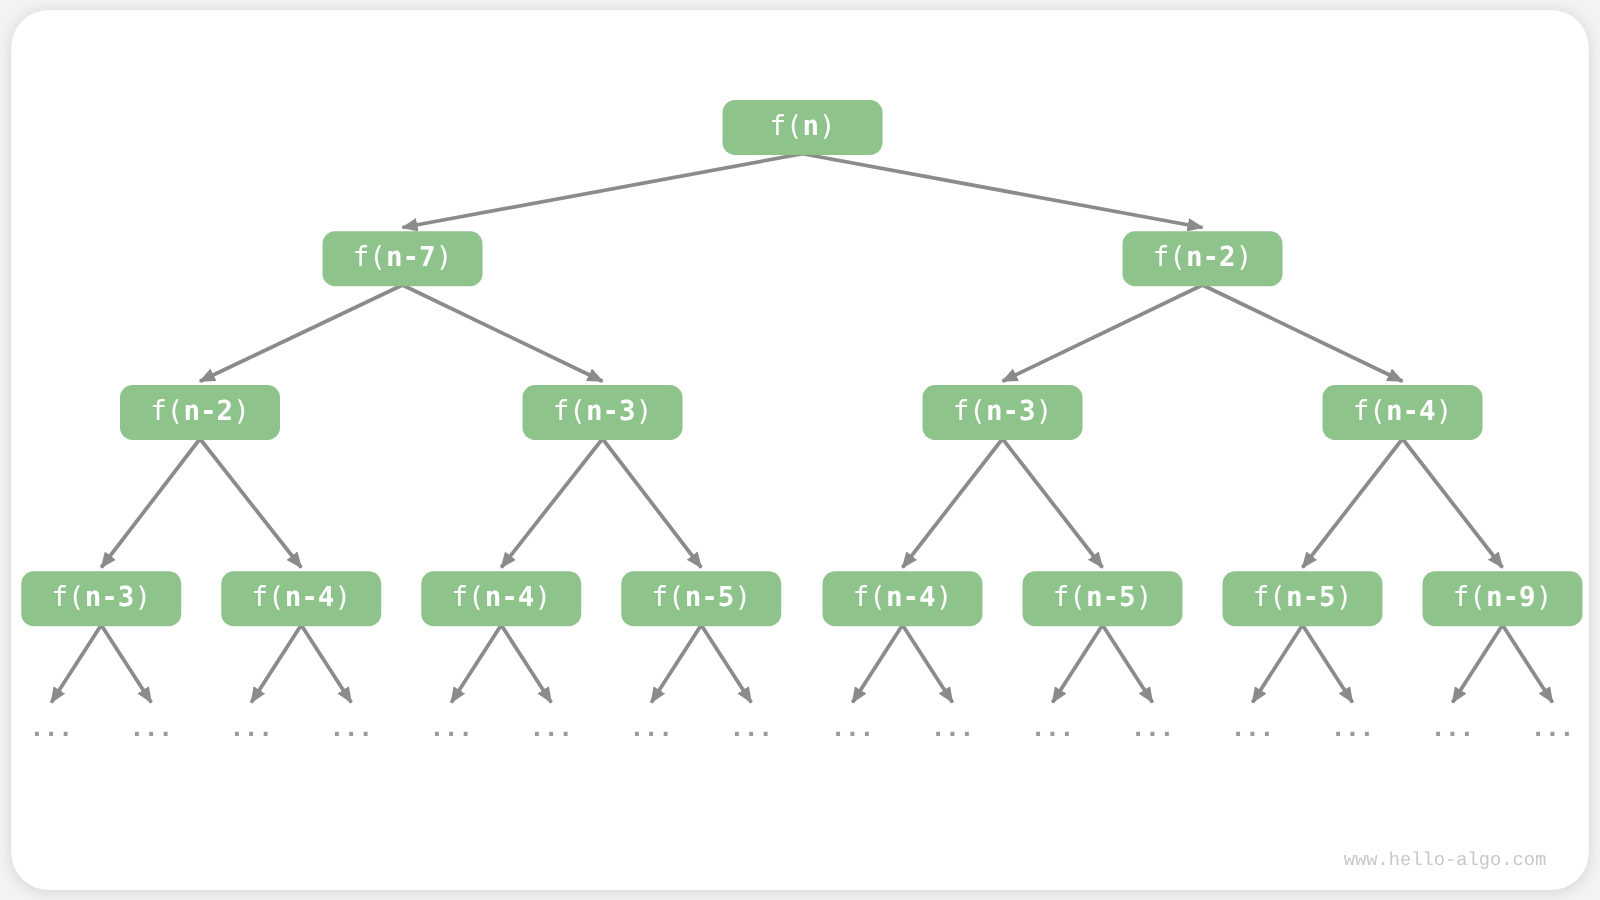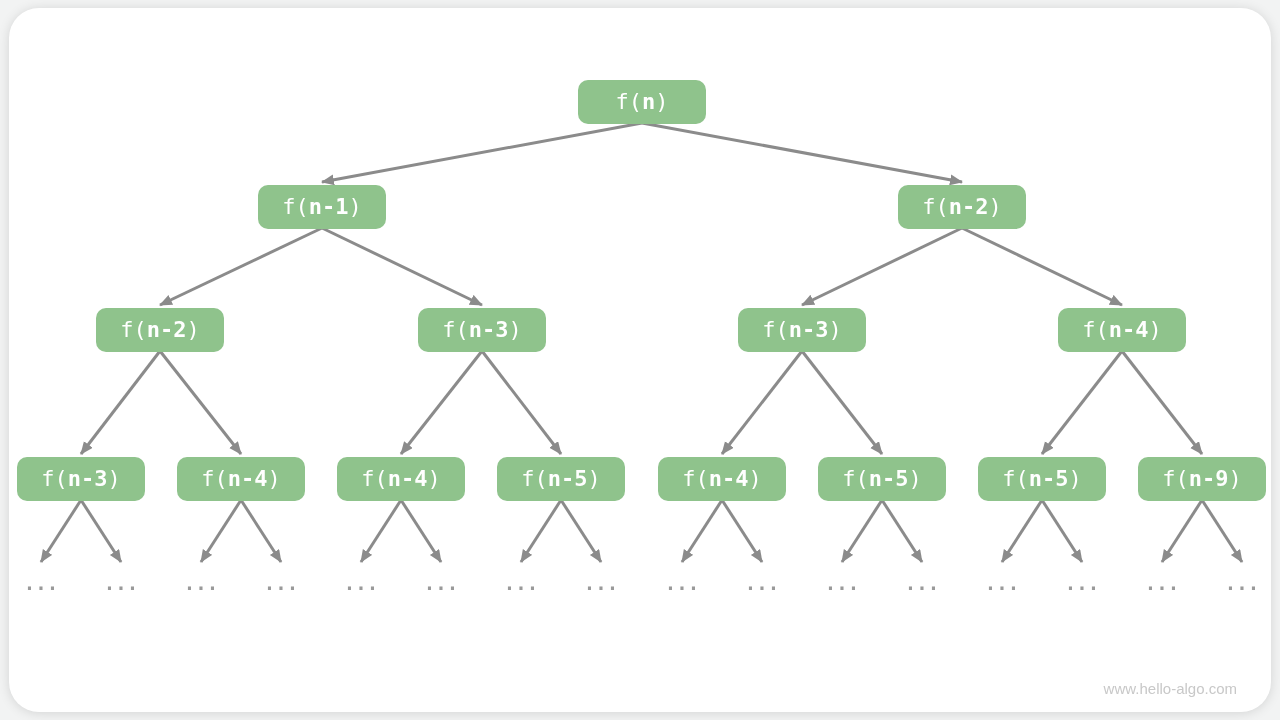--- a/index.html
+++ b/index.html
@@ -30,21 +30,21 @@
   .node .arg{font-weight:700;}
   .node .pre,.node .post{font-weight:400;}
   .dots{
     position:absolute;transform:translate(-50%,-50%);
     font-family:"DejaVu Sans Mono","Liberation Mono",monospace;
     font-weight:700;font-size:19px;letter-spacing:0;
     color:var(--ellipsis,#9a9a9a);
   }
   .watermark{
     position:absolute;right:43px;bottom:23px;
-    font-family:Liberation Sans, sans-serif;
+    font-family:Liberation Mono, monospace;
     font-size:15px;color:var(--watermark,#c8c8c8);
   }
 </style>
 </head>
 <body style="background: var(--page-bg);">
 
 <div class="card"></div>
 
 <div class="stage">
   <svg class="edges" xmlns="http://www.w3.org/2000/svg">
@@ -85,21 +85,21 @@
       <line x1="1202" y1="500" x2="1242" y2="562" class="edge" marker-end="url(#arrowhead)"></line>
     </svg>
   <div class="watermark">www.hello-algo.com</div>
 <div class="node" style="left: 578px; top: 80px;">
       <span class="pre">f(</span>
       <span class="arg">n</span>
       <span class="post">)</span>
     </div>
     <div class="node" style="left: 258px; top: 185px;">
       <span class="pre">f(</span>
-      <span class="arg">n-1</span>
+      <span class="arg">n-7</span>
       <span class="post">)</span>
     </div>
     <div class="node" style="left: 898px; top: 185px;">
       <span class="pre">f(</span>
       <span class="arg">n-2</span>
       <span class="post">)</span>
     </div>
     <div class="node" style="left: 96px; top: 308px;">
       <span class="pre">f(</span>
       <span class="arg">n-2</span>

